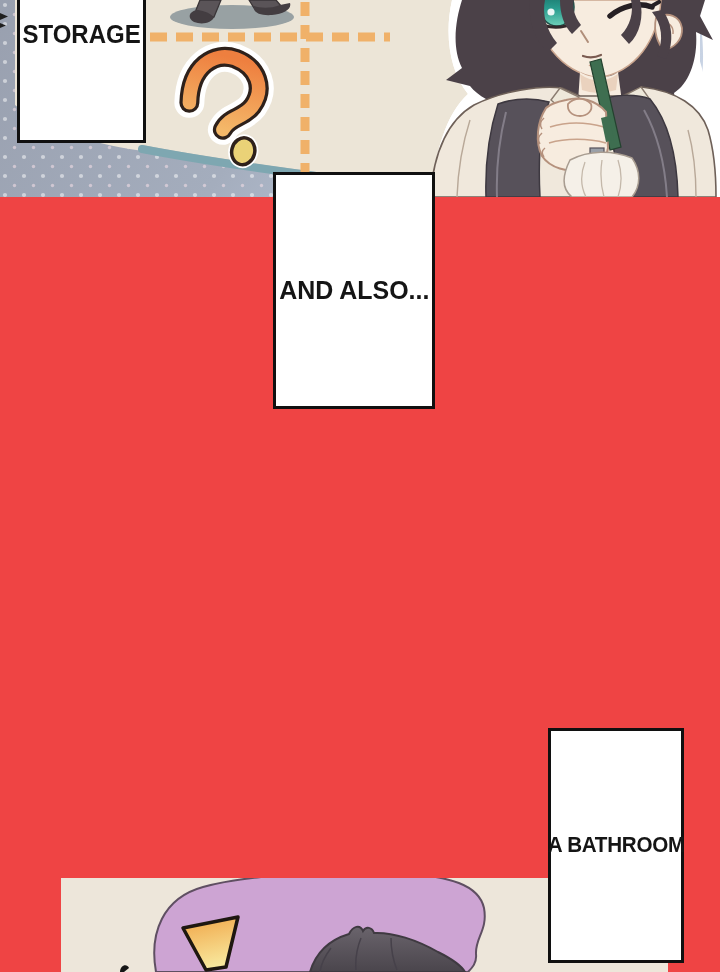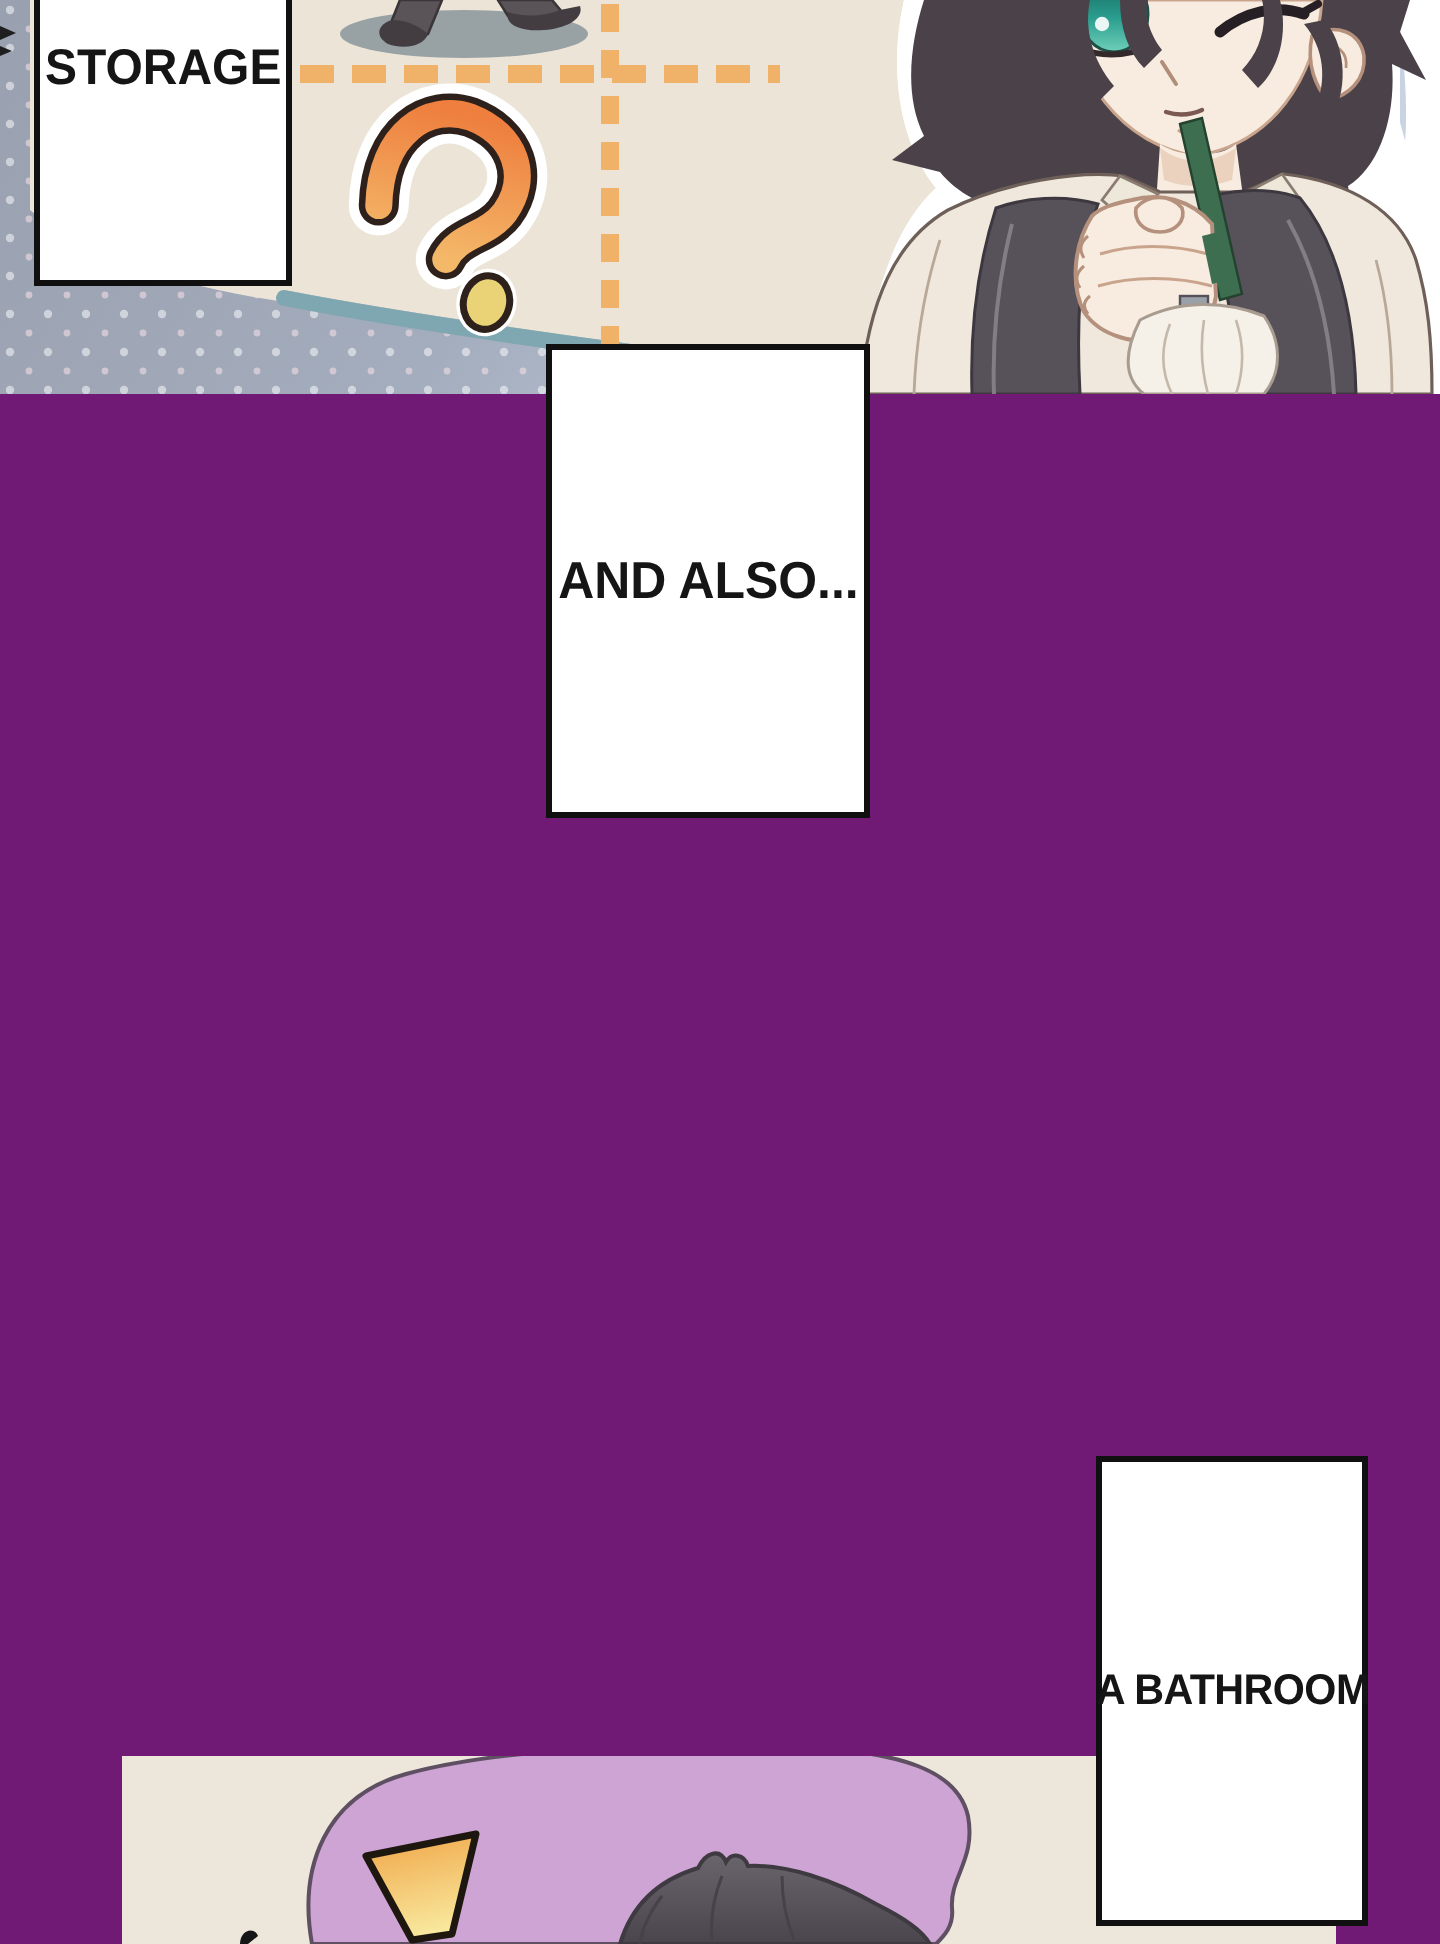--- a/index.html
+++ b/index.html
@@ -1,18 +1,18 @@
 <!DOCTYPE html>
 <html><head>
 <meta charset="utf-8">
 <style>
   html,body{margin:0;padding:0;background:#000;}
   .page{
     position:relative;width:720px;height:972px;overflow:hidden;
-    background:#701a75;font-family:"Liberation Sans",sans-serif;
+    background:#ef4444;font-family:"Liberation Sans",sans-serif;
   }
   .panel{position:absolute;z-index:1;}
   .panel svg{display:block;}
   #panel-top{left:0;top:0;width:720px;height:197px;}
   #panel-bottom{left:61px;top:878px;width:607px;height:94px;}
   .speech-box{
     position:absolute;z-index:3;background:#fff;border:3px solid #101010;
     box-sizing:border-box;display:flex;align-items:center;justify-content:center;
     color:#151515;font-weight:700;text-align:center;
   }

